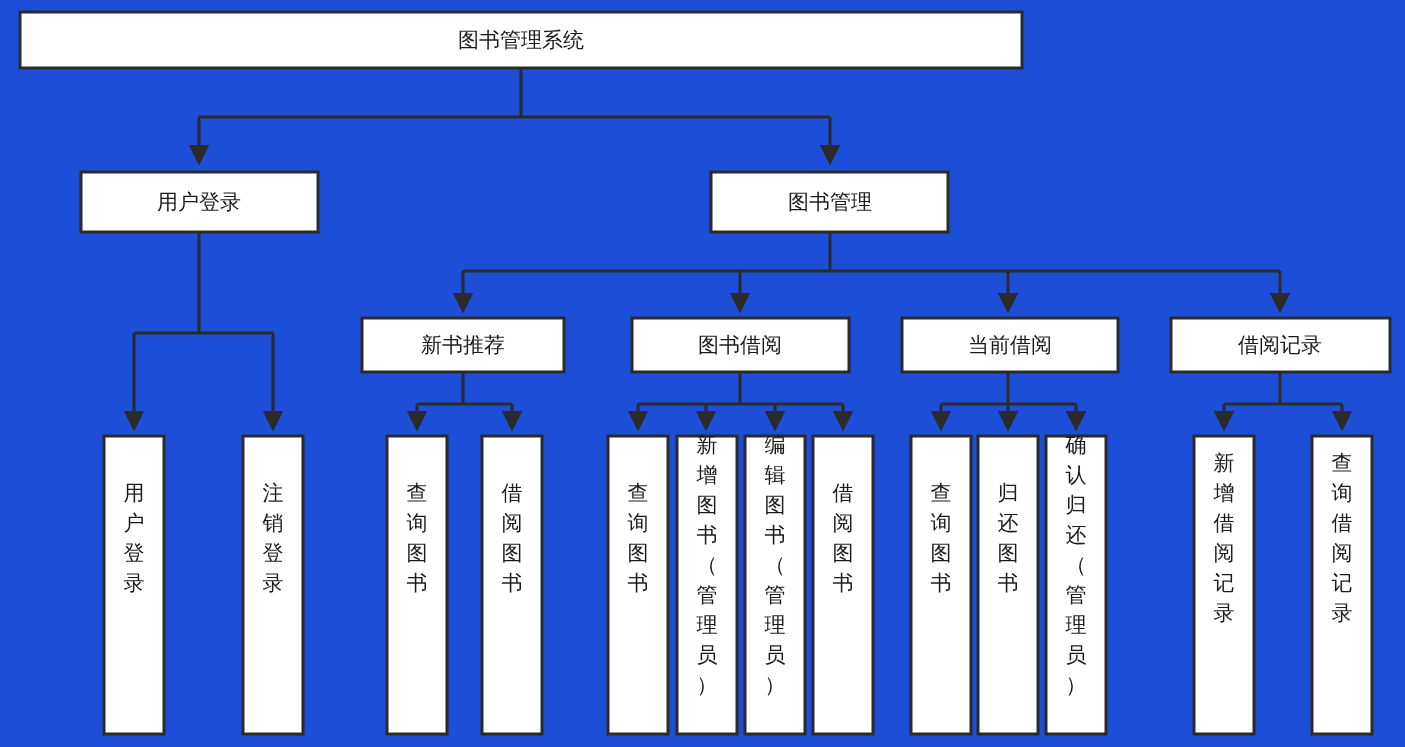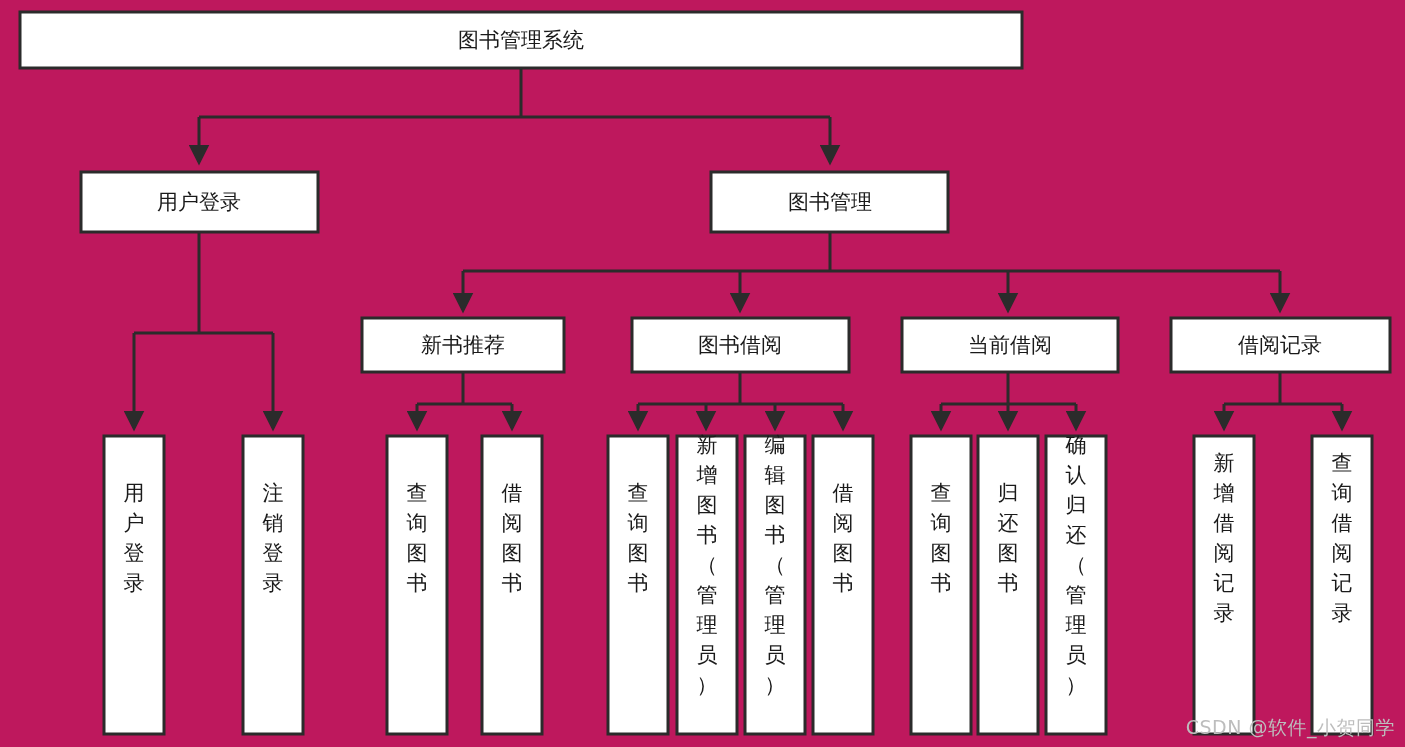--- a/index.html
+++ b/index.html
@@ -10,21 +10,21 @@
   body {
     width: 1405px;
     height: 747px;
     font-family: "DejaVu Sans", "Liberation Sans", sans-serif;
     overflow: hidden;
   }
   #diagram-root {
     position: relative;
     width: 1405px;
     height: 747px;
-    background: #be185d;
+    background: #1d4ed8;
   }
   svg.flow {
     position: absolute;
     top: 0;
     left: 0;
     width: 1405px;
     height: 747px;
   }
   .node-box {
     fill: #ffffff;
@@ -223,15 +223,14 @@
       </g>
 
       <g>
         <rect class="node-box" x="1312" y="436" width="60" height="298"></rect>
         <text class="leaf-label" x="1342" y="470"><tspan x="1342" y="470">查</tspan><tspan x="1342" y="500">询</tspan><tspan x="1342" y="530">借</tspan><tspan x="1342" y="560">阅</tspan><tspan x="1342" y="590">记</tspan><tspan x="1342" y="620">录</tspan></text>
       </g>
 
     </g>
   </svg>
 
-  <div class="watermark">CSDN @软件_小贺同学</div>
 
 </div>
 
 </body></html>

